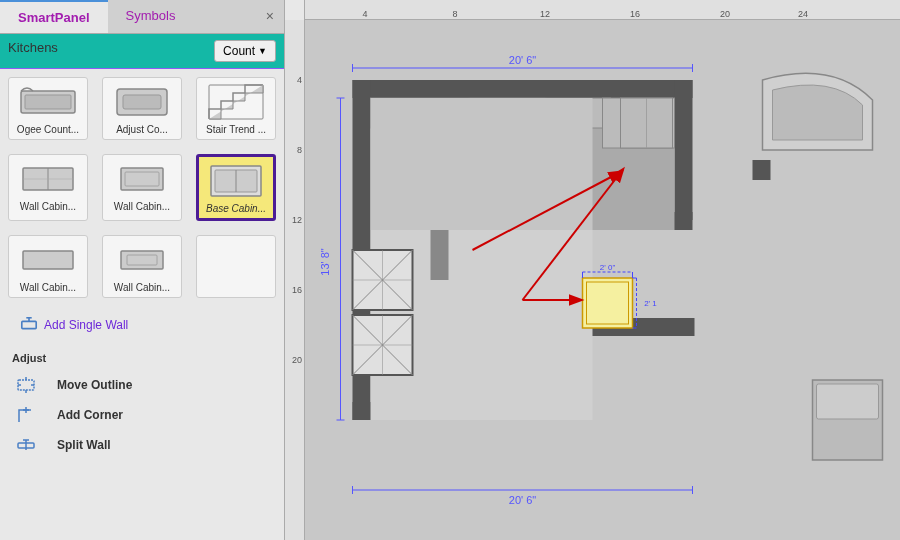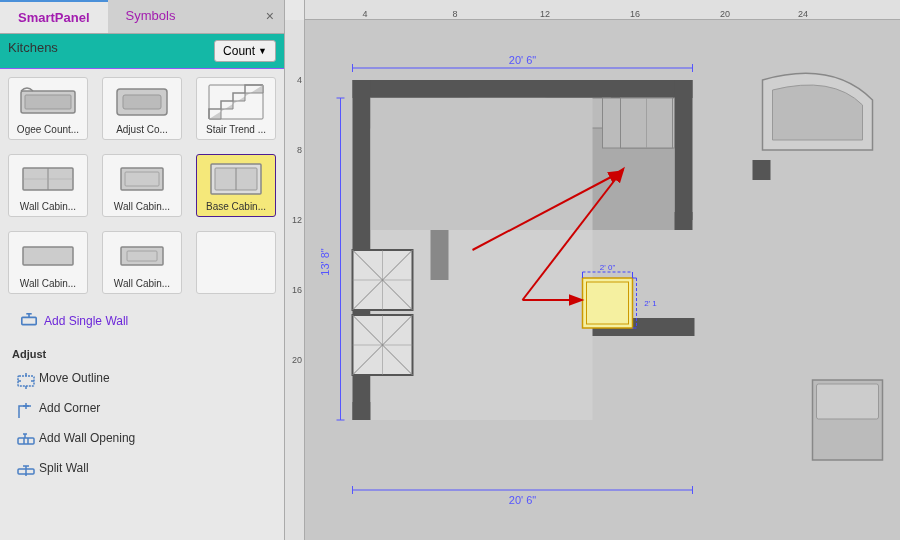--- a/index.html
+++ b/index.html
@@ -77,21 +77,22 @@
     .symbol-item {
       display: flex;
       flex-direction: column;
       align-items: center;
       cursor: pointer;
       padding: 4px;
       border-radius: 3px;
     }
     .symbol-item.selected {
       background: #f5e87a;
-      border: 1px solid #4c1d95;
+      border: 3px solid #4c1d95;
+      font-style: italic;
     }
     .symbol-item:not(.selected) {
       background: #f5f5f5;
       border: 1px solid #ccc;
     }
     .symbol-img {
       width: 60px;
       height: 40px;
       display: flex;
       align-items: center;
@@ -128,25 +129,27 @@
       padding: 8px 12px 4px 12px;
     }
     .adjust-title {
       font-size: 11px;
       font-weight: bold;
       color: #333;
       margin-bottom: 6px;
     }
     .adjust-item {
       display: flex;
-      gap: 3px;
+      align-items: center;
+      gap: 21px;
       padding: 5px 4px;
       cursor: pointer;
       color: #333;
       font-size: 12px;
+      font-weight: bold;
     }
     .adjust-icon {
       width: 20px;
       height: 20px;
       display: flex;
       align-items: center;
       justify-content: center;
       color: #4a7fc4;
     }
 
@@ -324,32 +327,20 @@
       <div class="adjust-icon">
         <svg width="20" height="20" viewBox="0 0 20 20" fill="none" stroke="#4a7fc4" stroke-width="1.5">
           <path d="M3 17 L3 5 L15 5" stroke="#4a7fc4"></path>
           <line x1="10" y1="2" x2="10" y2="8"></line>
           <line x1="7" y1="5" x2="13" y2="5"></line>
         </svg>
       </div>
       <span>Add Corner</span>
     </div>
 
-    <div class="adjust-item">
-      <div class="adjust-icon">
-        <svg width="20" height="20" viewBox="0 0 20 20" fill="none" stroke="#4a7fc4" stroke-width="1.5">
-          <rect x="2" y="7" width="16" height="6" rx="1"></rect>
-          <line x1="8" y1="7" x2="8" y2="13"></line>
-          <line x1="12" y1="7" x2="12" y2="13"></line>
-          <line x1="9" y1="3" x2="9" y2="7"></line>
-          <line x1="7" y1="3" x2="11" y2="3"></line>
-        </svg>
-      </div>
-      <span>Add Wall Opening</span>
-    </div>
 
     <div class="adjust-item">
       <div class="adjust-icon">
         <svg width="20" height="20" viewBox="0 0 20 20" fill="none" stroke="#4a7fc4" stroke-width="1.5">
           <rect x="2" y="8" width="16" height="5" rx="1"></rect>
           <line x1="10" y1="5" x2="10" y2="15"></line>
           <line x1="7" y1="5" x2="13" y2="5"></line>
         </svg>
       </div>
       <span>Split Wall</span>

